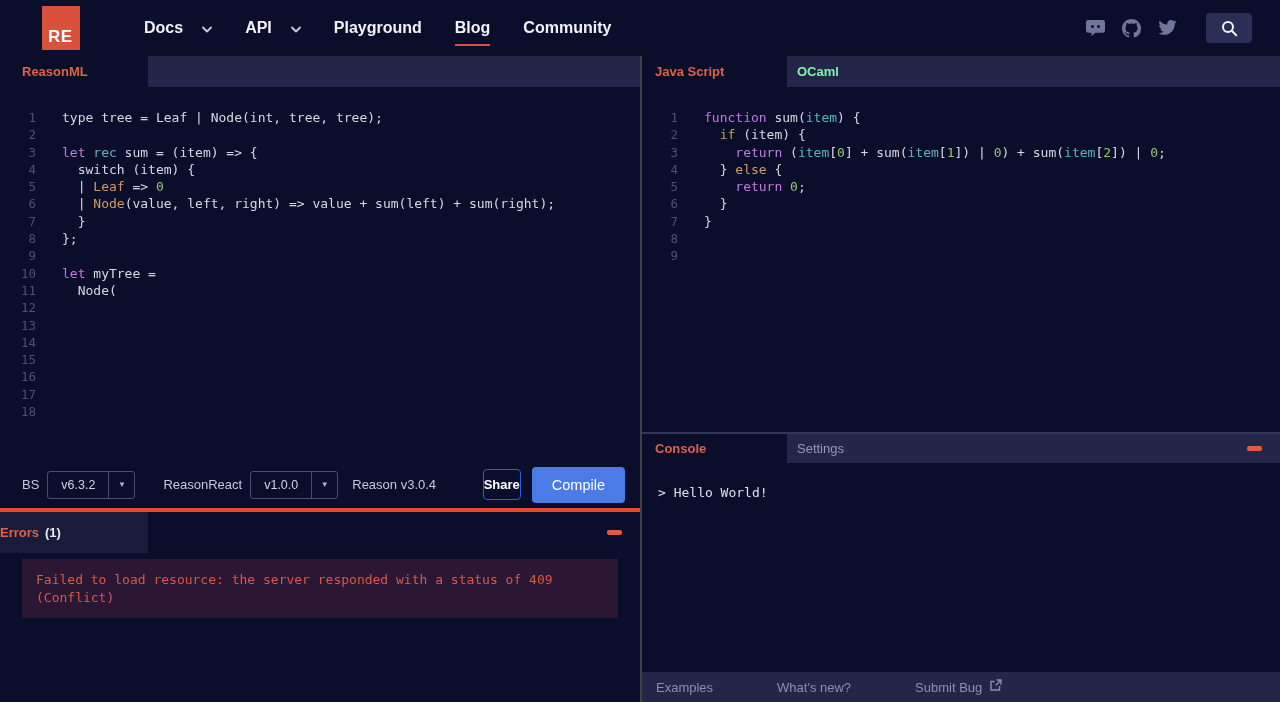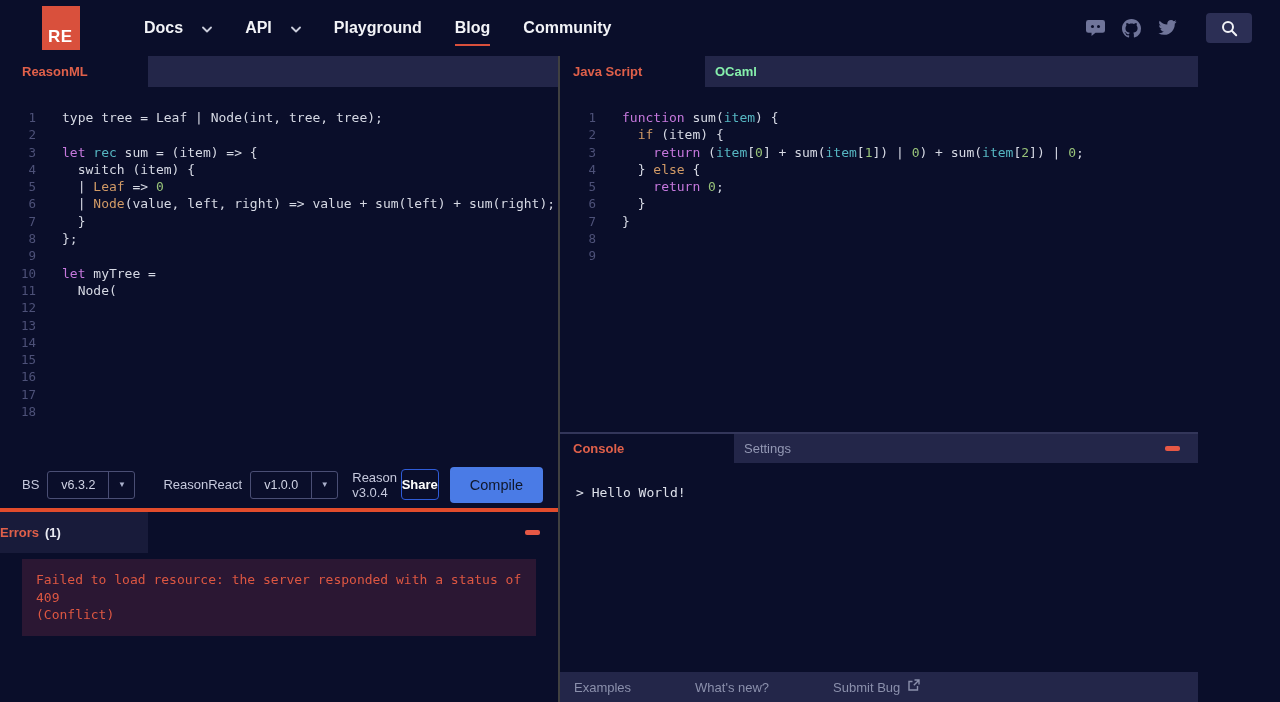--- a/index.html
+++ b/index.html
@@ -13,21 +13,21 @@
   .nav-items { display:flex; margin-left:64px; gap:33px; align-items:center; }
   .nav-item { color:#f2f3f7; font-size:16px; font-weight:600; display:flex; align-items:center; gap:19px; position:relative; cursor:pointer; }
   .nav-item.active::after { content:''; position:absolute; left:0; right:0; bottom:-9px; height:2px; background:#d9503c; }
   .chev { display:flex; align-items:center; margin-top:2px; }
   .nav-right { margin-left:auto; display:flex; align-items:center; gap:17px; margin-right:28px; }
   .soc-icon { display:flex; align-items:center; cursor:pointer; }
   .search-btn { width:46px; height:30px; background:#2c2f55; border-radius:4px; display:flex; align-items:center; justify-content:center; margin-left:12px; cursor:pointer; }
 
   
   .main { display:flex; height:646px; }
-  .left  { width:558px; display:flex; flex-direction:column; background:#0a0e2a; }
+  .left  { width:640px; display:flex; flex-direction:column; background:#0a0e2a; }
   .right { width:640px; border-left:2px solid #404040; display:flex; flex-direction:column; background:#0a0e2a; }
 
   .tabbar { height:31px; background:#232649; display:flex; flex-shrink:0; align-items:stretch; }
   .tab { display:flex; align-items:center; font-size:13px; font-weight:bold; cursor:pointer; }
   .tab-active { background:#0a0e2a; color:#e0604a; }
   .tab-inactive { color:#86efac; font-weight:bold; }
   .tab-reasonml { width:148px; padding-left:22px; }
   .tab-js { width:145px; padding-left:13px; }
   .tab-ocaml { width:143px; padding-left:10px; }
 
@@ -47,35 +47,35 @@
   
   .toolbar { height:47px; display:flex; align-items:center; padding:0 15px 0 22px; flex-shrink:0; }
   .tb-label { color:#c6c9dd; font-size:13px; }
   .dd { display:flex; align-items:center; border:1px solid #4a4e74; border-radius:3px; height:28px; margin-left:8px; cursor:pointer; }
   .dd-val { padding:0 13px; color:#d0d3e4; font-size:12.5px; }
   .dd-caret { border-left:1px solid #4a4e74; width:26px; height:100%; display:flex; align-items:center; justify-content:center; color:#aab0cb; font-size:8px; }
   .ml28 { margin-left:28px; }
   .ml14 { margin-left:14px; }
   .spacer { flex:1; }
   .btn-share { border:1px solid #2f5cd8; color:#fff; background:transparent; border-radius:4px; height:31px; padding:0 0; font-size:13px; font-weight:600; font-family:"Liberation Sans",sans-serif; cursor:pointer; }
-  .btn-compile { background:#4a7be6; color:#0f172a; border:none; border-radius:4px; height:36px; padding:0 20px; font-size:14.5px; margin-left:11px; font-family:"Liberation Sans",sans-serif; cursor:pointer; }
+  .btn-compile { background:#4a7be6; color:#ffffff; border:none; border-radius:4px; height:36px; padding:0 20px; font-size:14.5px; margin-left:11px; font-family:"Liberation Sans",sans-serif; cursor:pointer; }
 
   .red-divider { height:4px; background:#e24c2c; flex-shrink:0; }
 
   
   .errors-header { height:41px; display:flex; align-items:center; flex-shrink:0; }
   .errors-tab { width:148px; height:100%; background:#181b3a; display:flex; align-items:center; gap:6px; }
   .errors-title { color:#e0604a; font-size:13px; font-weight:bold; }
   .errors-count { color:#e9eaf2; font-size:13px; font-weight:bold; }
   .minus { width:15px; height:5px; background:#e65845; border-radius:2px; margin-left:auto; margin-right:18px; cursor:pointer; flex-shrink:0; }
   .error-box { margin:6px 22px 0; background:#2b1733; padding:12px 14px; font-family:"DejaVu Sans Mono", monospace; font-size:13px; line-height:17.5px; color:#dd5742; }
 
   
   .console-bar { height:31px; background:#232649; border-top:2px solid #33365a; display:flex; align-items:center; flex-shrink:0; }
-  .console-tab { width:174px; height:100%; background:#0a0e2a; color:#e0604a; font-weight:bold; font-size:13px; padding-left:13px; display:flex; align-items:center; cursor:pointer; }
+  .console-tab { width:145px; height:100%; background:#0a0e2a; color:#e0604a; font-weight:bold; font-size:13px; padding-left:13px; display:flex; align-items:center; cursor:pointer; }
   .settings-tab { width:143px; color:#9398b4; font-size:13px; padding-left:10px; height:100%; display:flex; align-items:center; cursor:pointer; }
   .console-body { flex:1; padding:22px 16px; font-family:"DejaVu Sans Mono", monospace; font-size:13px; color:#dde0ea; }
 
   
   .right-footer { height:30px; background:#232649; display:flex; align-items:center; padding-left:14px; gap:64px; flex-shrink:0; }
   .flink { font-size:13px; color:#8b90ac; display:flex; align-items:center; gap:7px; cursor:pointer; }
 </style>
 </head>
 <body>
 

